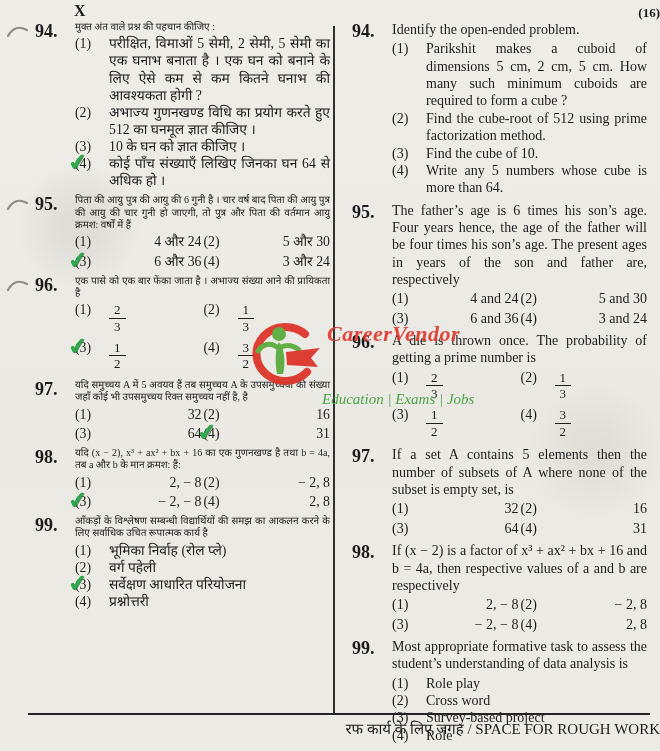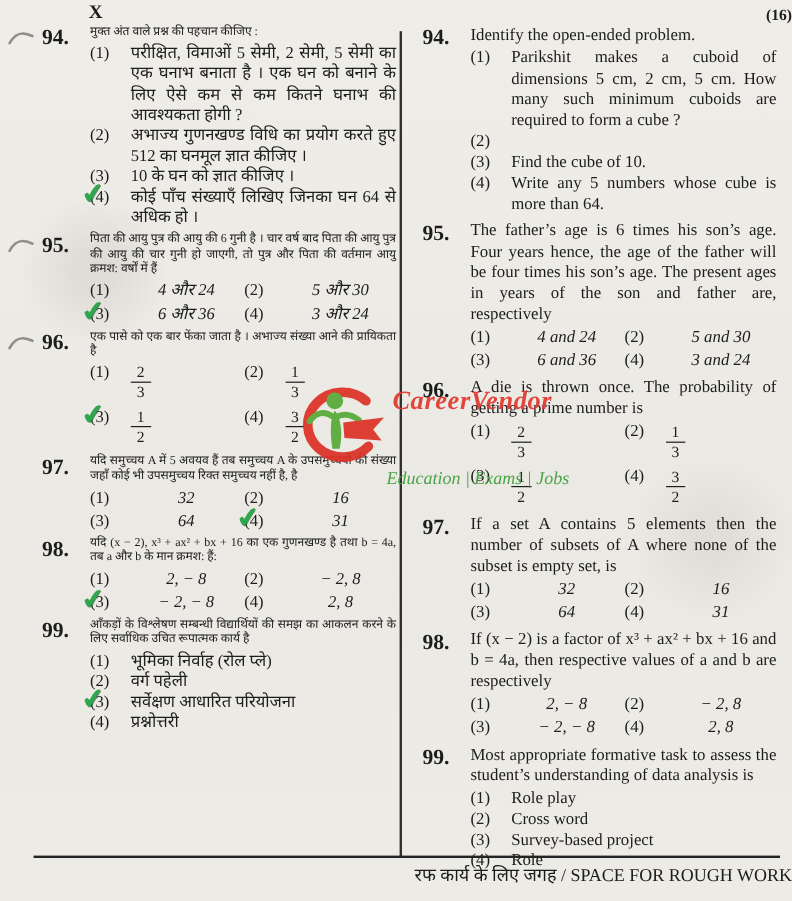--- a/index.html
+++ b/index.html
@@ -24,21 +24,21 @@
   .qnum{flex:none;width:40px;font-weight:bold;font-size:18px;padding-left:5px;position:relative;}
   .qbody{flex:1;min-width:0;}
   .qtext{font-size:10px;line-height:1.24;text-align:justify;}
   .col-right .qtext,.col-right .opt{font-size:14px;}
 
   .opts{margin-top:2px;}
   .opts.grid{display:grid;grid-template-columns:1fr 1fr;column-gap:2px;row-gap:2px;}
   .opt{display:flex;align-items:flex-start;font-size:13.8px;line-height:1.24;}
   .optlabel{flex:none;width:34px;position:relative;}
   .opttext{flex:1;min-width:0;text-align:justify;}
-  .opts.grid .opttext{text-align:center;font-style:italic;}
+  .opts.grid .opttext{text-align:right;}
 
   .frac{display:inline-block;text-align:center;line-height:1.05;font-size:13px;margin:2px 0 3px;}
   .fnum{display:block;border-bottom:1.3px solid #1c1c1c;padding:0 5px 1px;}
   .fden{display:block;padding-top:1px;}
 
   .check{
     position:absolute;left:-7px;top:-7px;color:#2fa84d;font-size:23px;font-weight:bold;
     transform:rotate(-8deg);font-family:"DejaVu Sans",sans-serif;
     text-shadow:.6px .8px 0 rgba(24,102,47,.7);pointer-events:none;
   }
@@ -242,20 +242,21 @@
     <div class="qnum"><span class="qnum-text">94.</span></div>
     <div class="qbody">
       <div class="qtext">Identify the open-ended problem.</div>
       <div class="opts list">
             <div class="opt">
               <span class="optlabel">(1)</span>
               <span class="opttext">Parikshit makes a cuboid of dimensions 5 cm, 2 cm, 5 cm. How many such minimum cuboids are required to form a cube ?</span>
             </div>
             <div class="opt">
               <span class="optlabel">(2)</span>
+              <span class="opttext">Find the cube-root of 512 using prime factorization method.</span>
             </div>
             <div class="opt">
               <span class="optlabel">(3)</span>
               <span class="opttext">Find the cube of 10.</span>
             </div>
             <div class="opt">
               <span class="optlabel">(4)</span>
               <span class="opttext">Write any 5 numbers whose cube is more than 64.</span>
             </div>
           </div>

